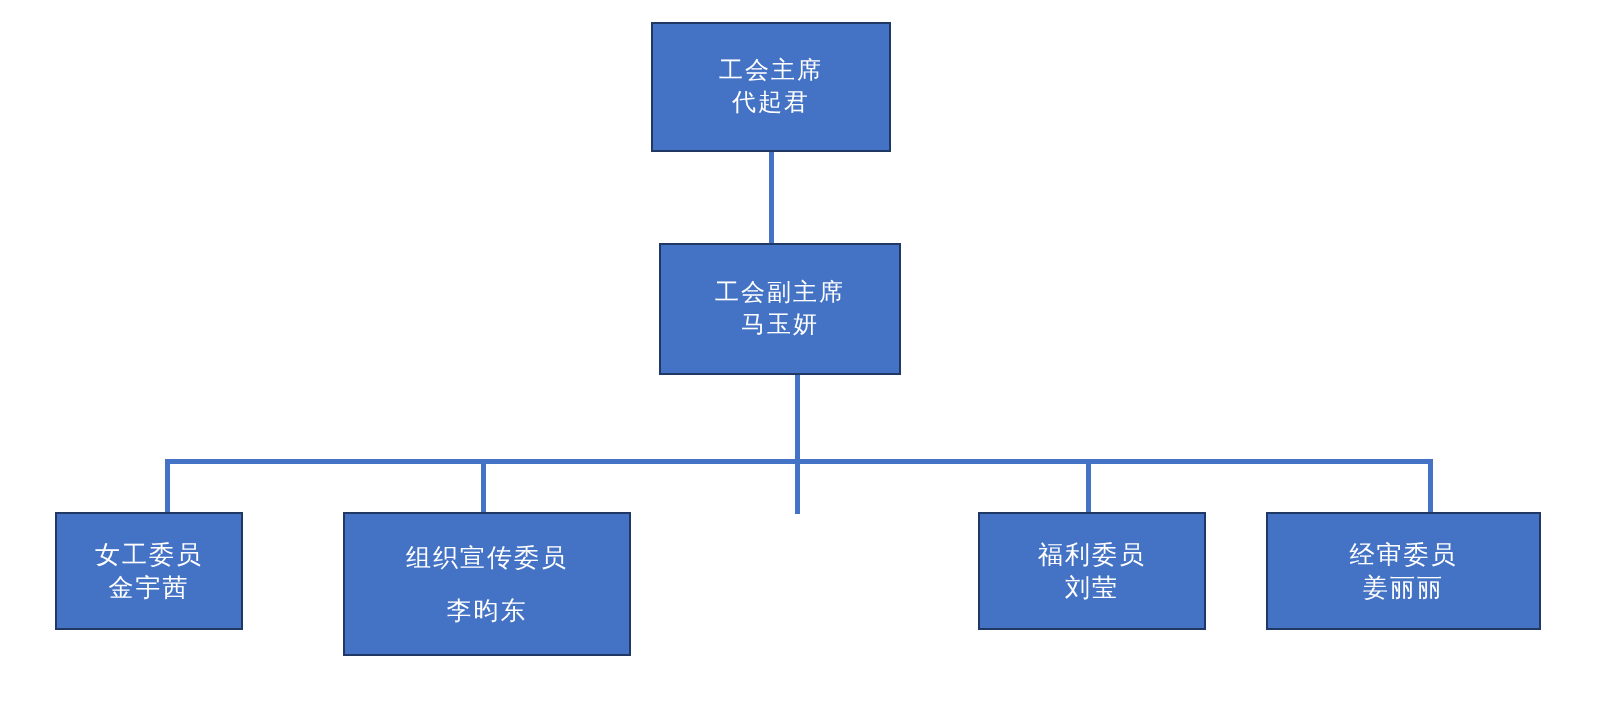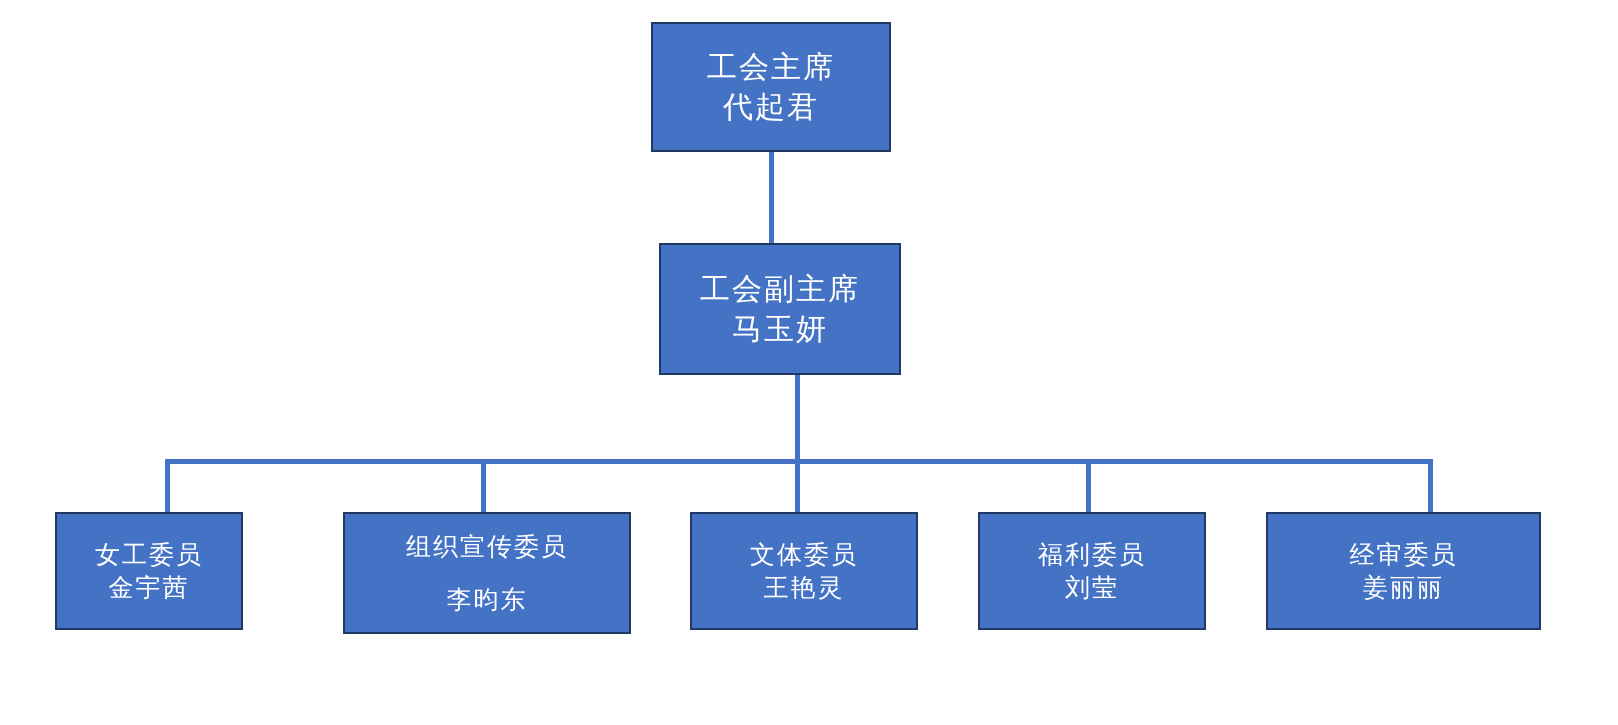--- a/index.html
+++ b/index.html
@@ -34,21 +34,21 @@
     font-weight: 400;
     z-index: 3;
     -webkit-font-smoothing: antialiased;
   }
   .node .title,
   .node .person {
     display: block;
     white-space: nowrap;
   }
   .node-root, .node-vice {
-    font-size: 30px;
+    font-size: 24px;
   }
   .node-leaf {
     font-size: 25px;
   }
   .connector {
     position: absolute;
     background: #4472C4;
     z-index: 1;
   }
   .v-line { width: 5px; }
@@ -79,29 +79,25 @@
   <div class="node node-vice" style="left:659px; top:243px; width:242px; height:132px;">
     <span class="title">工会副主席</span>
     <span class="person">马玉妍</span>
   </div>
 
   <div class="node node-leaf" style="left:55px; top:512px; width:188px; height:118px;">
     <span class="title">女工委员</span>
     <span class="person">金宇茜</span>
   </div>
 
-  <div class="node node-leaf" style="left:343px; top:512px; width:288px; height:122px;gap:20px;">
+  <div class="node node-leaf" style="left:343px; top:512px; width:288px; height:144px;gap:20px;">
     <span class="title">组织宣传委员</span>
     <span class="person">李昀东</span>
   </div>
 
-  <div class="node node-leaf" style="left:690px; top:512px; width:228px; height:118px;">
-    <span class="title">文体委员</span>
-    <span class="person">王艳灵</span>
-  </div>
 
   <div class="node node-leaf" style="left:1266px; top:512px; width:275px; height:118px;">
     <span class="title">经审委员</span>
     <span class="person">姜丽丽</span>
   </div>
 
   <div class="node node-leaf" style="left:978px; top:512px; width:228px; height:118px;">
     <span class="title">福利委员</span>
     <span class="person">刘莹</span>
   </div>

